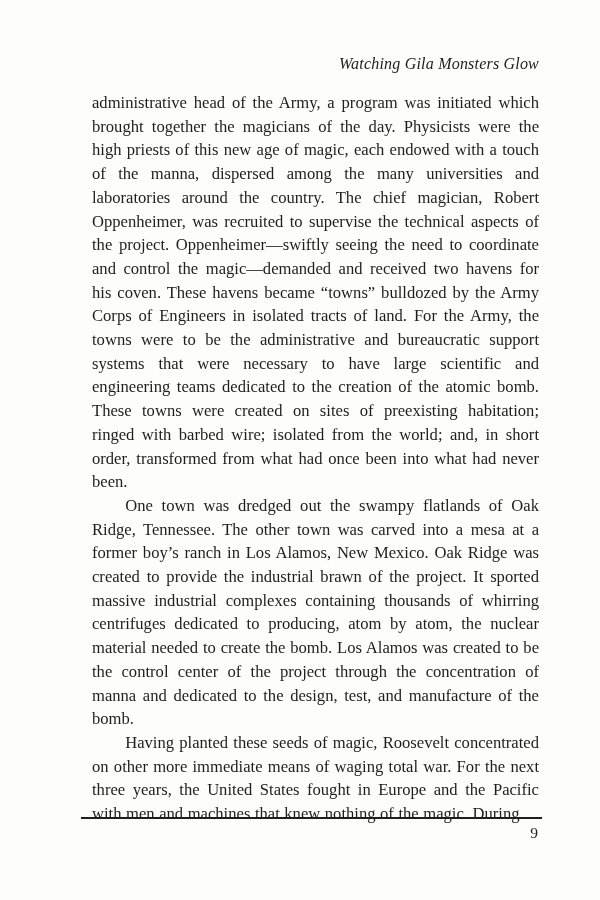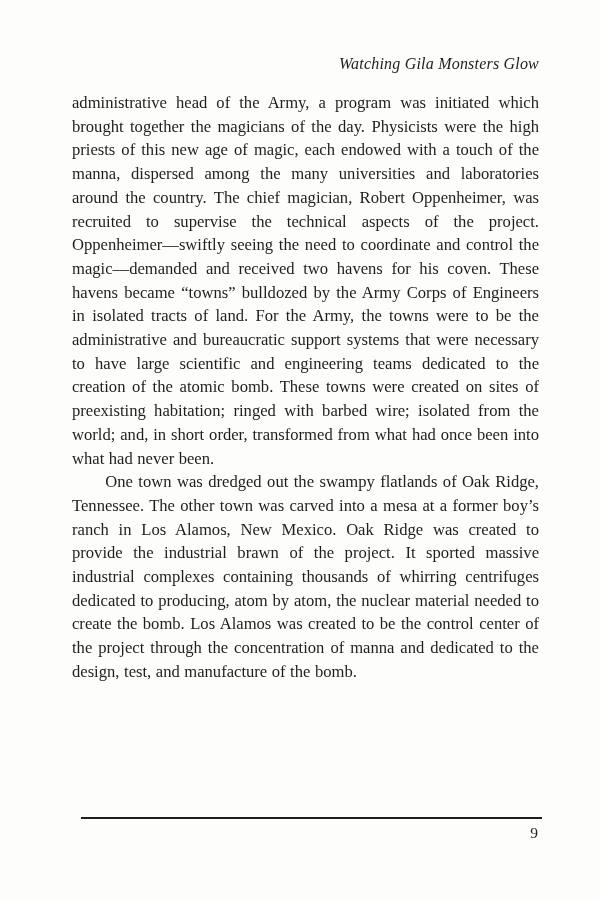--- a/index.html
+++ b/index.html
@@ -23,21 +23,21 @@
     right: 61px;
     text-align: right;
     font-style: italic;
     font-size: 16px;
     letter-spacing: 0.2px;
     color: #222;
   }
   .body-text {
     position: absolute;
     top: 91px;
-    left: 72px;
+    left: 92px;
     right: 61px;
   }
   .para {
     margin: 0;
     text-align: justify;
     font-size: 16.6px;
     line-height: 23.7px;
     hyphens: none;
     word-spacing: 0.4px;
   }
@@ -64,18 +64,19 @@
 </style>
 </head>
 <body>
 
 <div class="page">
   <div class="running-header">Watching Gila Monsters Glow</div>
 
   <div class="body-text" id="body-text">
       <p class="para">administrative head of the Army, a program was initiated which brought together the magicians of the day. Physicists were the high priests of this new age of magic, each endowed with a touch of the manna, dispersed among the many universities and laboratories around the country. The chief magician, Robert Oppenheimer, was recruited to supervise the technical aspects of the project. Oppenheimer—swiftly seeing the need to coordinate and control the magic—demanded and received two havens for his coven. These havens became “towns” bulldozed by the Army Corps of Engineers in isolated tracts of land. For the Army, the towns were to be the administrative and bureaucratic support systems that were necessary to have large scientific and engineering teams dedicated to the creation of the atomic bomb. These towns were created on sites of preexisting habitation; ringed with barbed wire; isolated from the world; and, in short order, transformed from what had once been into what had never been.</p>
       <p class="para indent">One town was dredged out the swampy flatlands of Oak Ridge, Tennessee. The other town was carved into a mesa at a former boy’s ranch in Los Alamos, New Mexico. Oak Ridge was created to provide the industrial brawn of the project. It sported massive industrial complexes containing thousands of whirring centrifuges dedicated to producing, atom by atom, the nuclear material needed to create the bomb. Los Alamos was created to be the control center of the project through the concentration of manna and dedicated to the design, test, and manufacture of the bomb.</p>
+      <p class="para indent">Having planted these seeds of magic, Roosevelt concentrated on other more immediate means of waging total war. For the next three years, the United States fought in Europe and the Pacific with men and machines that knew nothing of the magic. During</p>
     </div>
 
   <div class="footer-rule"></div>
 
   <div class="page-number">9</div>
 </div>
 
 </body></html>

